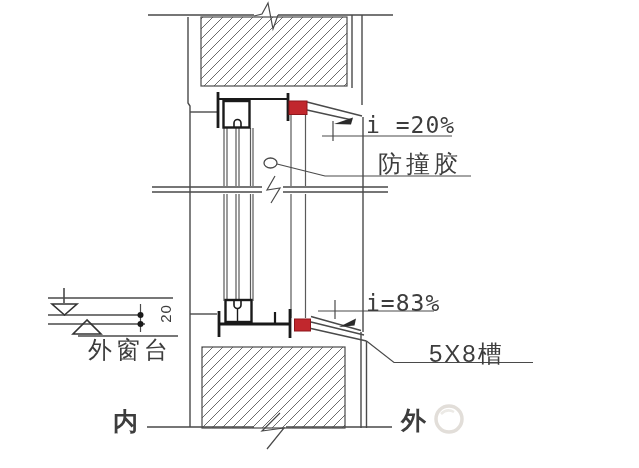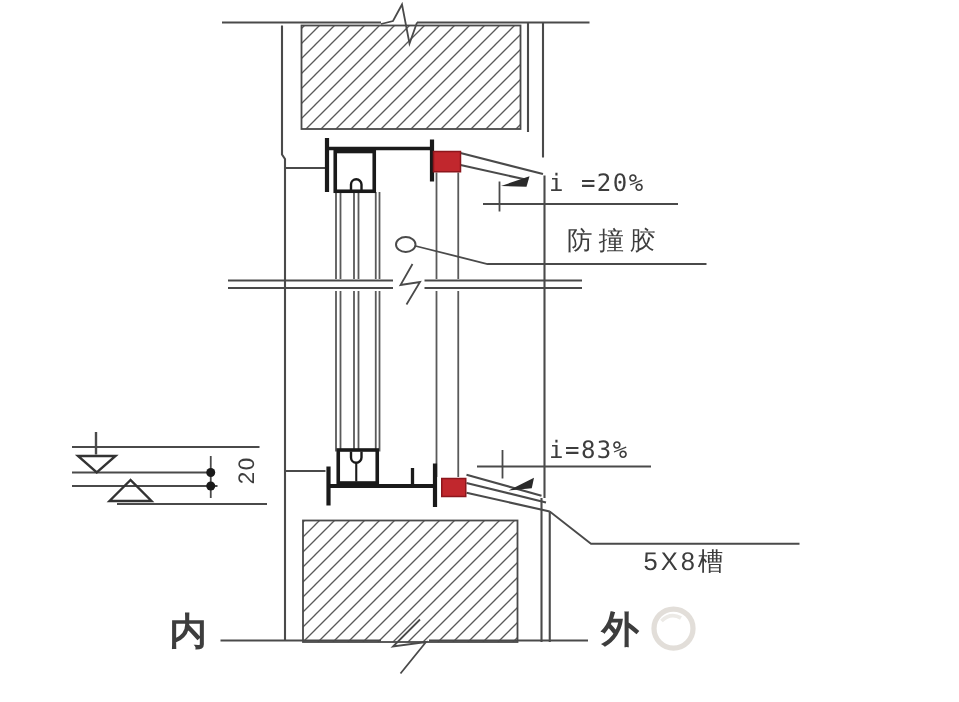--- a/index.html
+++ b/index.html
@@ -1,21 +1,21 @@
 <!DOCTYPE html>
 <html><head>
 <meta charset="utf-8">
 <style>
   html,body{margin:0;padding:0;background:#ffffff;}
   #canvas{position:relative;width:639px;height:468px;background:#ffffff;overflow:hidden;
           font-family:"Liberation Sans","DejaVu Sans",sans-serif;color:#3d3d3d;}
   #drawing{position:absolute;left:0;top:0;}
   .lbl{position:absolute;color:#3d3d3d;white-space:nowrap;line-height:1;}
-  .cjk{font-size:17px;letter-spacing:4px;font-weight:500;text-align:right;}
-  .slope{font-size:16px;font-weight:500;letter-spacing:1px;font-family:"DejaVu Sans Mono","Liberation Mono",monospace;}
+  .cjk{font-size:24px;letter-spacing:4px;font-weight:500;text-align:right;}
+  .slope{font-size:23px;font-weight:500;letter-spacing:1px;font-family:"DejaVu Sans Mono","Liberation Mono",monospace;}
   .side{font-size:25px;font-weight:600;letter-spacing:0;}
   .dim-rot{font-size:15px;transform:rotate(-90deg);transform-origin:center center;letter-spacing:1px;}
 </style>
 </head>
 <body>
 
 <div id="canvas">
 
   <svg id="drawing" width="639" height="468" viewBox="0 0 639 468">
     <defs>
@@ -114,24 +114,25 @@
       <circle cx="140.5" cy="315" r="3" fill="#1a1a1a" stroke="none"></circle>
       <circle cx="140.5" cy="324" r="3" fill="#1a1a1a" stroke="none"></circle>
     </g>
 
     <g stroke="#e2ded9" fill="none">
       <circle cx="449" cy="419" r="13" stroke-width="3.5"></circle>
       <path d="M441,414 q6,-6 13,-2" stroke-width="2.5" stroke="#eceae6"></path>
     </g>
   </svg>
 
+  <div class="lbl cjk" style="left:88px;top:338px;">外窗台</div>
   <div class="lbl dim-rot" style="left:153px;top:306px;width:24px;text-align:center;">20</div>
 
   <div class="lbl slope" style="left:366px;top:114px;">i =20%</div>
   <div class="lbl cjk" style="left:378px;top:152px;">防撞胶</div>
 
   <div class="lbl slope" style="left:366px;top:292px;">i=83%</div>
-  <div class="lbl cjk" style="left:429px;top:342px;letter-spacing:2px;margin-top:24px;">5X8槽</div>
+  <div class="lbl cjk" style="left:429px;top:342px;letter-spacing:2px;">5X8槽</div>
 
   <div class="lbl side" style="left:113px;top:409px;">内</div>
   <div class="lbl side" style="left:401px;top:408px;">外</div>
 
 </div>
 
 </body></html>

